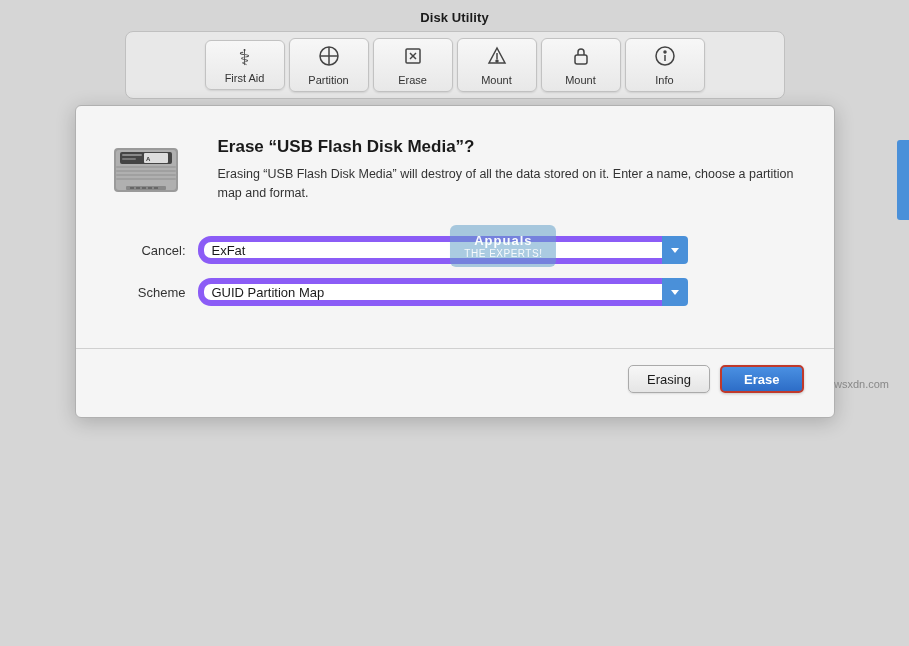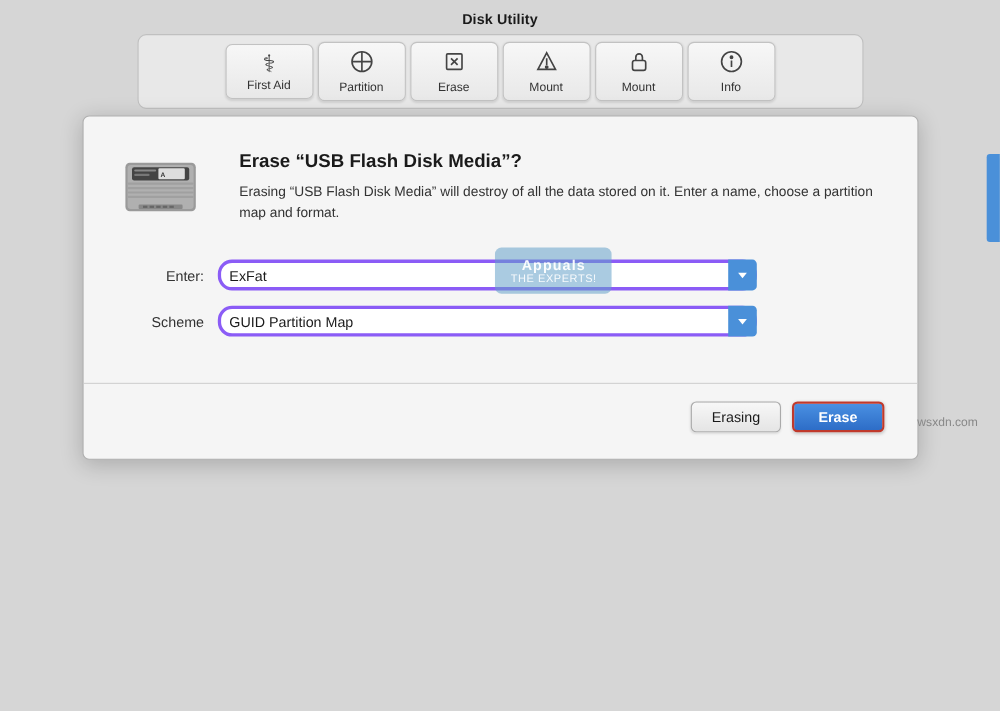--- a/index.html
+++ b/index.html
@@ -145,21 +145,21 @@
 
     .field-select-wrapper {
       flex: 1;
       max-width: 490px;
       position: relative;
     }
 
     .field-select {
       width: 100%;
       height: 28px;
-      border: 3px solid #8b5cf6;
+      border: 6px solid #8b5cf6;
       border-radius: 13px;
       padding: 0 8px;
       font-size: 13px;
       color: #1a1a1a;
       background: white;
       appearance: none;
       -webkit-appearance: none;
       cursor: pointer;
       padding-right: 28px;
     }
@@ -387,21 +387,21 @@
       <div class="watermark-box">
         <div class="watermark-line1">Appuals</div>
         <div class="watermark-line2">THE EXPERTS!</div>
       </div>
     </div>
 
     <div class="dialog-body">
 
 
       <div class="field-row">
-        <label class="field-label">Enter:</label>
+        <label class="field-label">Cancel:</label>
         <div class="field-select-wrapper">
           <select class="field-select">
             <option>ExFat</option>
             <option>MS-DOS (FAT)</option>
             <option>APFS</option>
             <option>Mac OS Extended (Journaled)</option>
           </select>
           <div class="select-arrow">
             <svg width="12" height="12" viewBox="0 0 12 12">
               <path d="M2 4l4 5 4-5z" fill="white"></path>

